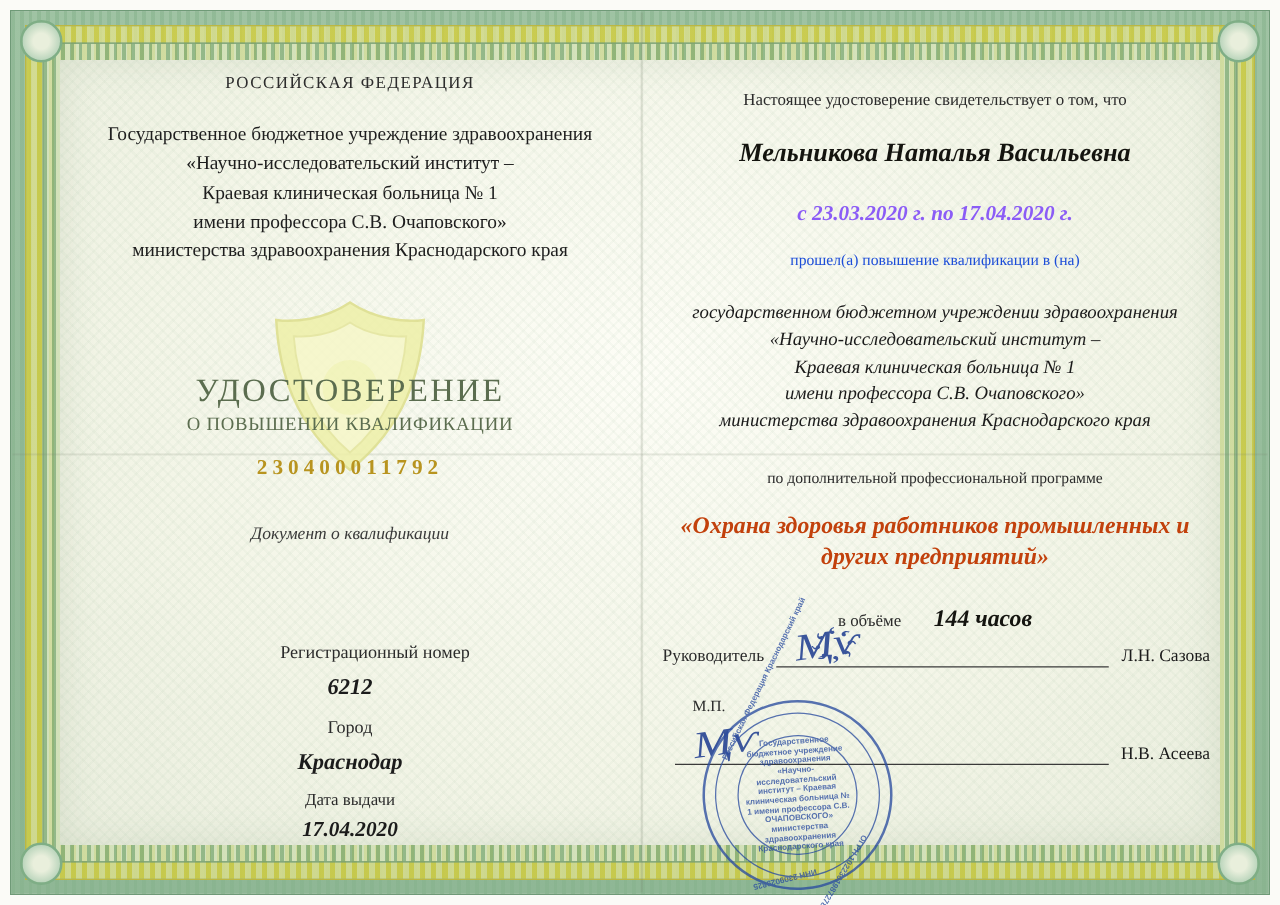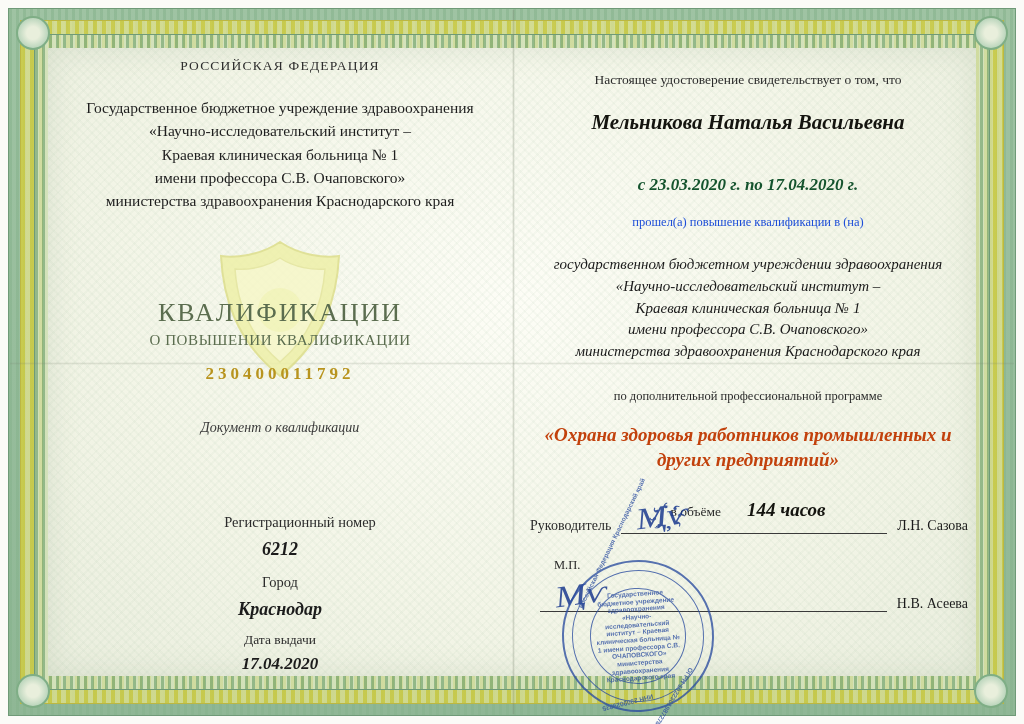--- a/index.html
+++ b/index.html
@@ -244,25 +244,25 @@
     color: #2b2b2b;
   }
   .r-name {
     margin-top: 22px;
     font-size: 21px;
     font-weight: bold;
     font-style: italic;
     color: #14140f;
   }
   .r-dates {
-    margin-top: 40px;
+    margin-top: 26px;
     font-size: 17px;
     font-style: italic;
     font-weight: bold;
-    color: #14532d;
+    color: #8b5cf6;
   }
   .r-passed {
     margin-top: 20px;
     font-size: 12.5px;
     color: #1d4ed8;
   }
   .r-org {
     margin-top: 24px;
     font-size: 15px;
     font-style: italic;
@@ -435,21 +435,21 @@
       <div>министерства здравоохранения Краснодарского края</div>
     </div>
 
     <div class="watermark-area">
       <svg class="wm-shield" width="150" height="150" viewBox="0 0 150 150">
         <path d="M75 6 C96 20 120 22 134 20 C132 60 120 104 75 140 C30 104 18 60 16 20 C30 22 54 20 75 6 Z" fill="#eef0a8" stroke="#ddde8a" stroke-width="2"></path>
         <path d="M75 22 C90 32 108 34 120 33 C118 62 108 98 75 126 C42 98 32 62 30 33 C42 34 60 32 75 22 Z" fill="#f6f7c8" stroke="#e4e59a" stroke-width="1.5"></path>
         <circle cx="75" cy="74" r="22" fill="#f1f2b0" opacity="0.8"></circle>
       </svg>
 
-      <div class="udost">КВАЛИФИКАЦИИ</div>
+      <div class="udost">УДОСТОВЕРЕНИЕ</div>
       <div class="udost-sub">О ПОВЫШЕНИИ КВАЛИФИКАЦИИ</div>
       <div class="serial">230400011792</div>
     </div>
 
     <div class="doc-kind">Документ о квалификации</div>
 
     <div class="reg-label">Регистрационный номер</div>
     <div class="reg-value">6212</div>
 
     <div class="city-label">Город</div>

